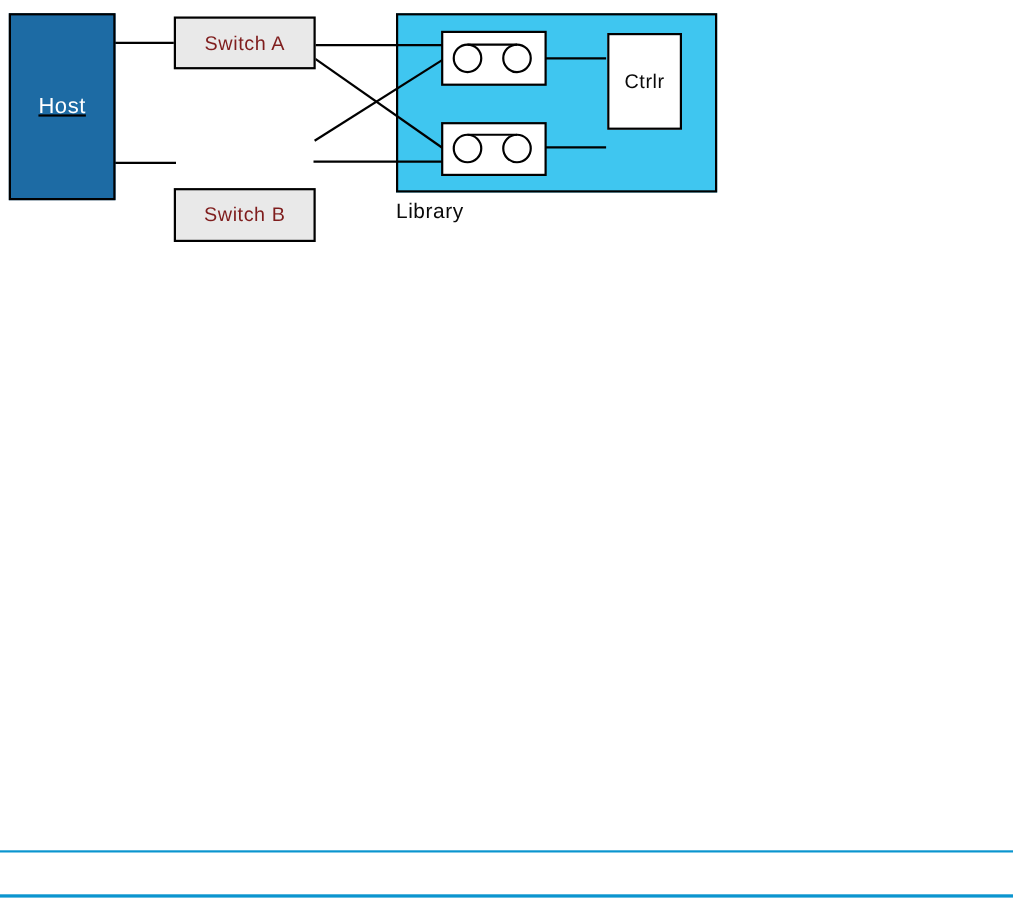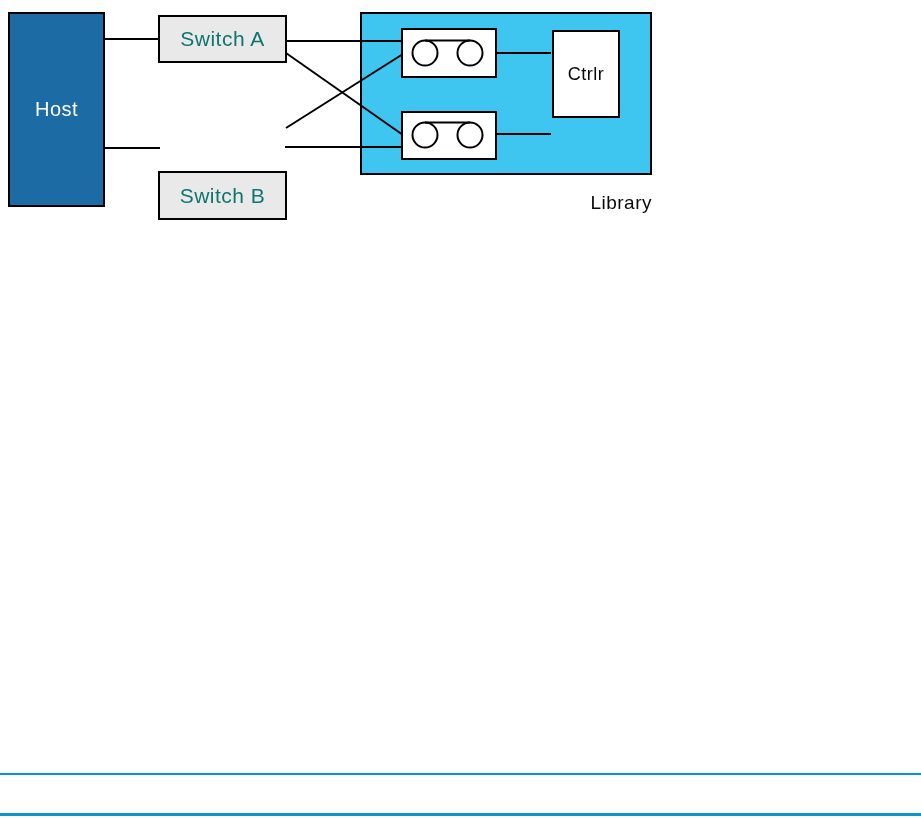--- a/index.html
+++ b/index.html
@@ -22,33 +22,33 @@
   .box {
     position: absolute;
     box-sizing: border-box;
     border: 2px solid #000000;
     display: flex;
     align-items: center;
     justify-content: center;
     z-index: 3;
   }
   .box-label { white-space: nowrap; letter-spacing: 0.5px; }
-  .host-box    { left: 8px;   top: 12px;  width: 97px;  height: 195px; }
+  .host-box    { left: 8px;   top: 12px;  width: 97px;  height: 170px; text-decoration: underline; }
   .host-box .box-label { color: #ffffff; font-size: 20px; }
   .switch-box  { left: 158px; width: 129px; background: #e9e9e9; }
   .switch-a-box { top: 15px;  height: 48px; }
   .switch-b-box { top: 123px; height: 49px; margin-top: 48px; }
-  .switch-box .box-label { color: #0f766e; font-size: 21px; }
+  .switch-box .box-label { color: #7f1d1d; font-size: 18px; }
   .library-box { left: 360px; top: 12px; width: 292px; height: 163px; z-index: 1; }
   .ctrlr-box   { left: 552px; top: 30px; width: 68px; height: 88px; background: #ffffff; }
   .ctrlr-box .box-label { color: #0a0a0a; font-size: 18px; }
   .library-caption {
     position: absolute;
-    left: 360px; top: 192px; width: 292px;
-    text-align: right;
+    left: 360px; top: 182px; width: 292px;
+    text-align: left;
     color: #0a0a0a;
     font-size: 19px;
     letter-spacing: 0.5px;
     z-index: 3;
   }
   .footer-rule {
     position: absolute;
     left: 0; width: 921px;
     z-index: 1;
   }

